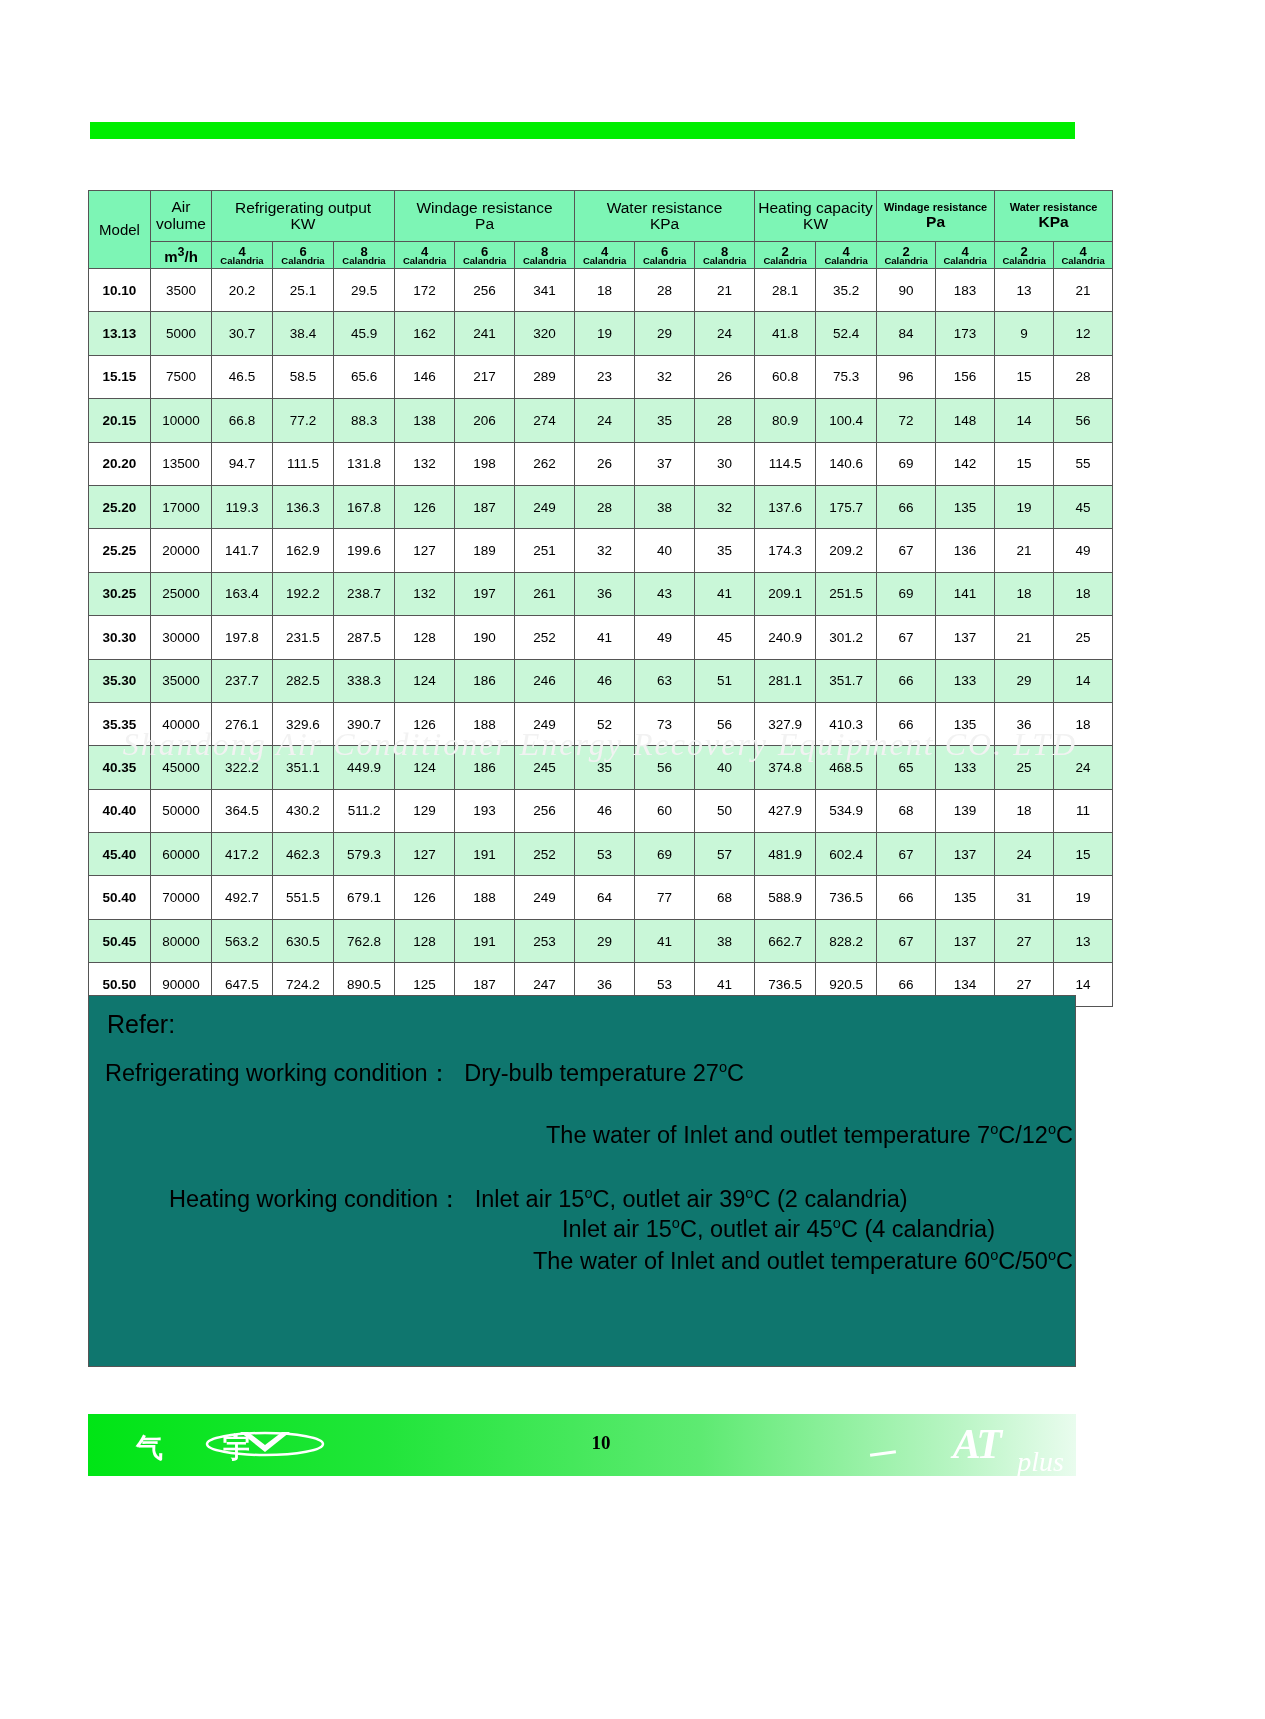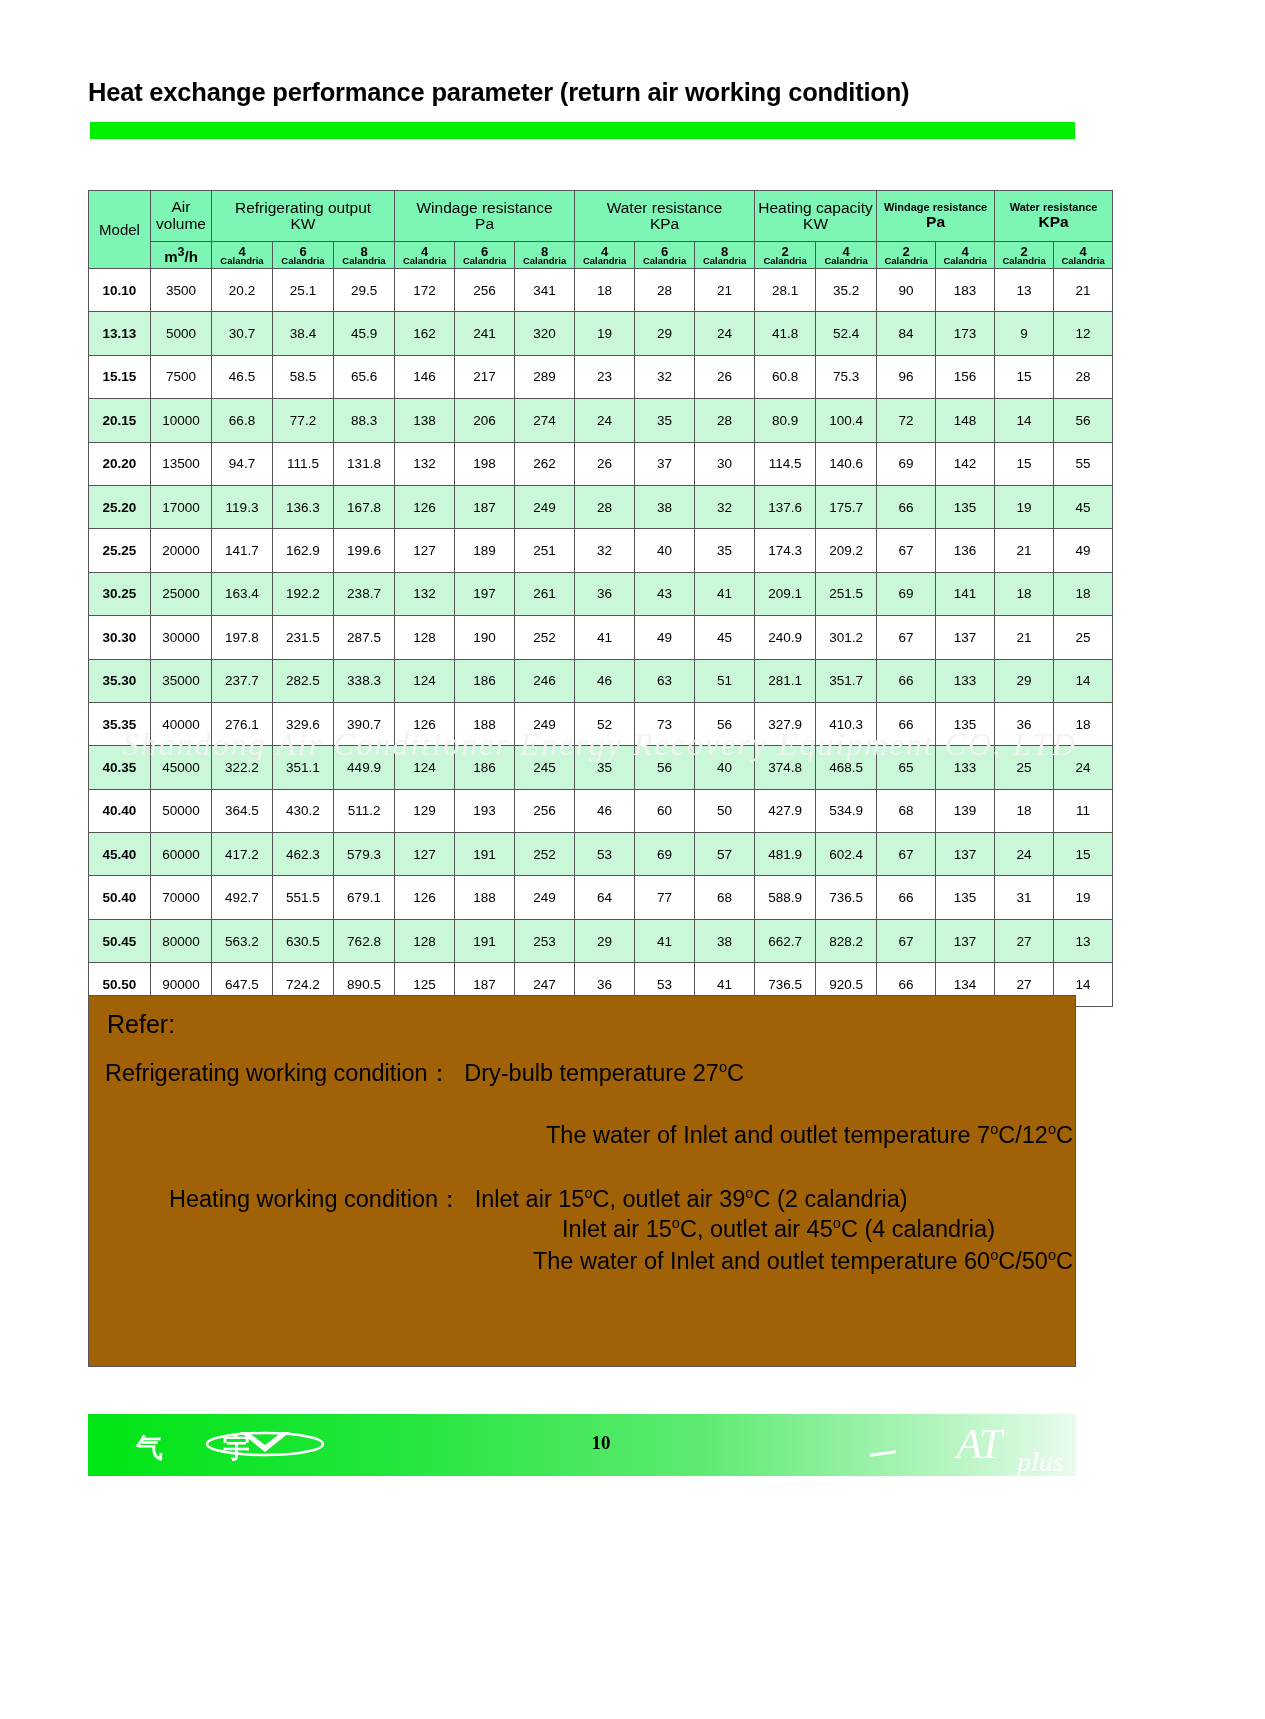--- a/index.html
+++ b/index.html
@@ -151,21 +151,21 @@
   col.c-w      { width: 59px; }
   
   .refer-box {
     position: absolute;
     left: 88px;
     top: 995px;
     width: 988px;
     height: 372px;
     border: 1px solid #555555;
     box-sizing: border-box;
-    background: #a16207;
+    background: #0f766e;
   }
   .refer-title {
     position: absolute;
     left: 18px;
     top: 14px;
     font-size: 25px;
     color: #000;
   }
   .cond-line {
     font-size: 23.5px;
@@ -217,21 +217,21 @@
     color: #000000;
     font-family: "Liberation Serif", serif;
     padding-left: 38px;
   }
   .brand-at {
     position: absolute;
     right: 76px;
     top: 6px;
     font-size: 42px;
     font-style: italic;
-    font-weight: normal;
+    font-weight: bold;
     font-family: "Liberation Serif", serif;
     color: #ffffff;
     letter-spacing: -2px;
   }
   .brand-plus {
     position: absolute;
     right: 12px;
     top: 32px;
     font-size: 28px;
     font-style: italic;
@@ -246,21 +246,20 @@
     height: 3px;
     background: #ffffff;
     transform: rotate(-8deg);
   }
 </style>
 </head>
 <body>
 
 <div class="page">
 
-  <div class="title">Heat exchange performance parameter (return air working condition)</div>
   <div class="green-bar"></div>
 
   <div class="watermark"><span>Shandong Air Conditioner Energy Recovery Equipment CO. LTD</span></div>
 
   <div class="tbl-wrap">
     <table class="perf">
       <colgroup>
         <col class="c-model">
           <col class="c-air">
         <col class="c-d">

